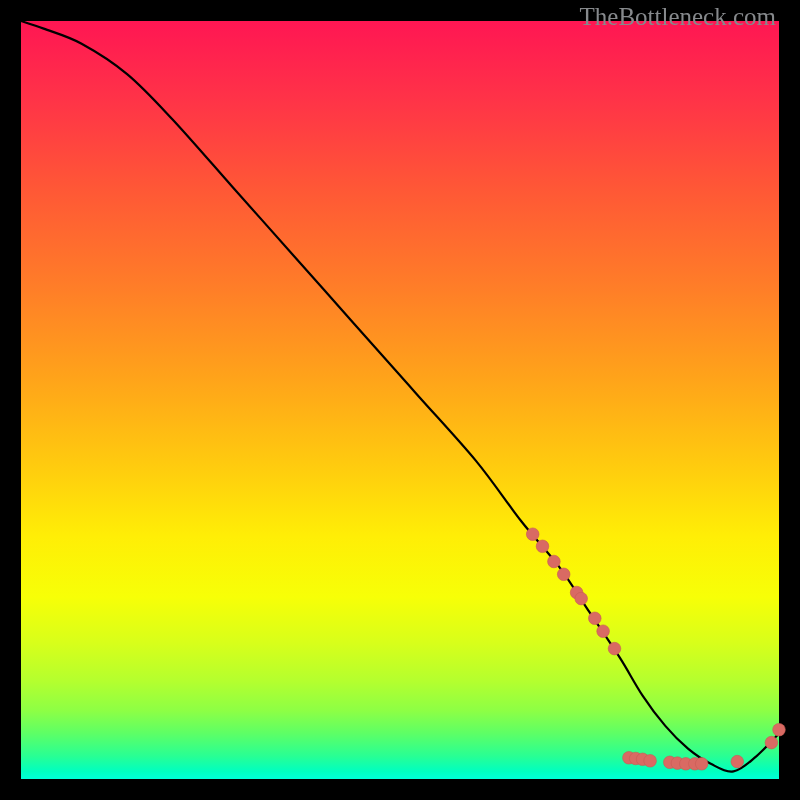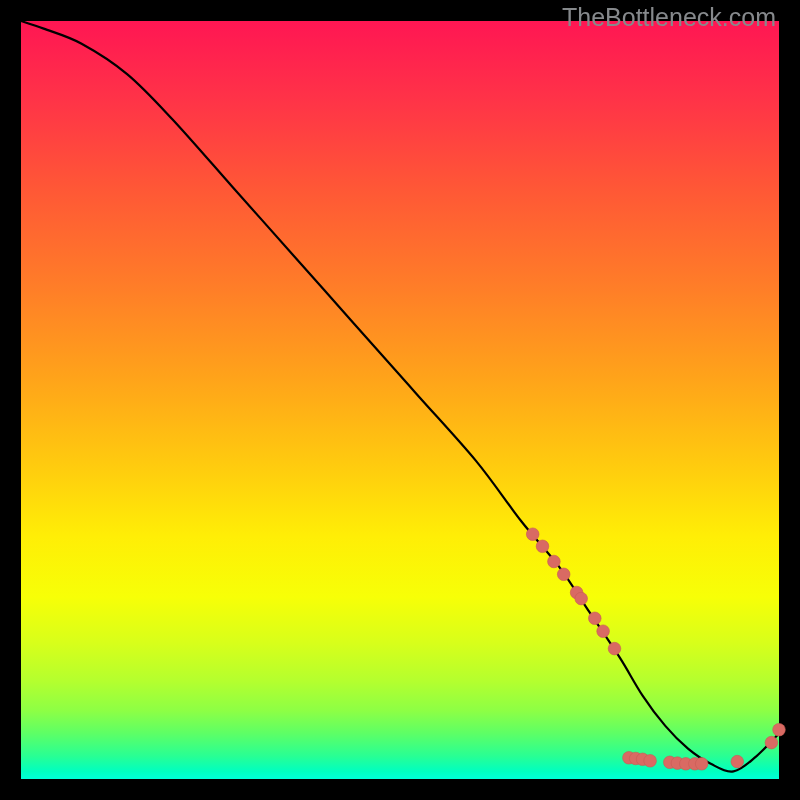--- a/index.html
+++ b/index.html
@@ -39,21 +39,21 @@
       #5dff66 94%,
       #28ff94 97%,
       #00ffc0 99%,
       #00ffd8 100%
     );
   }
   .watermark {
     position: absolute;
     top: 3px;
     right: 24px;
-    font-family: Liberation Sans, sans-serif;
+    font-family: Liberation Serif, serif;
     font-size: 25px;
     color: #86898c;
     font-weight: 400;
     letter-spacing: 0px;
     user-select: none;
   }
   svg.curve {
     position: absolute;
     left: 0;
     top: 0;

